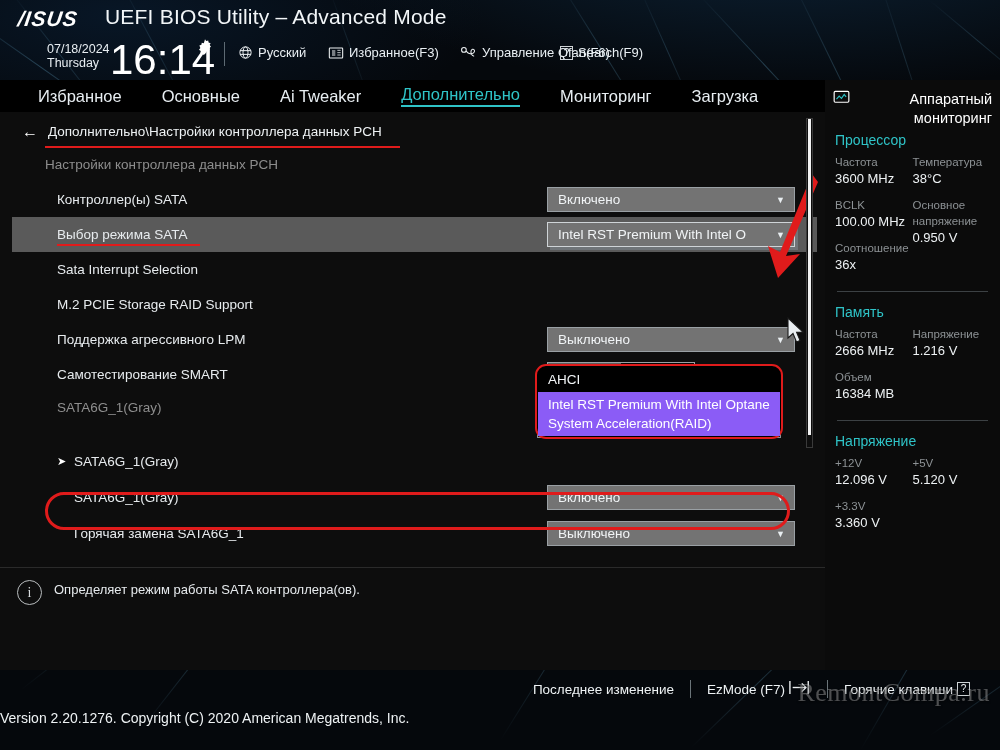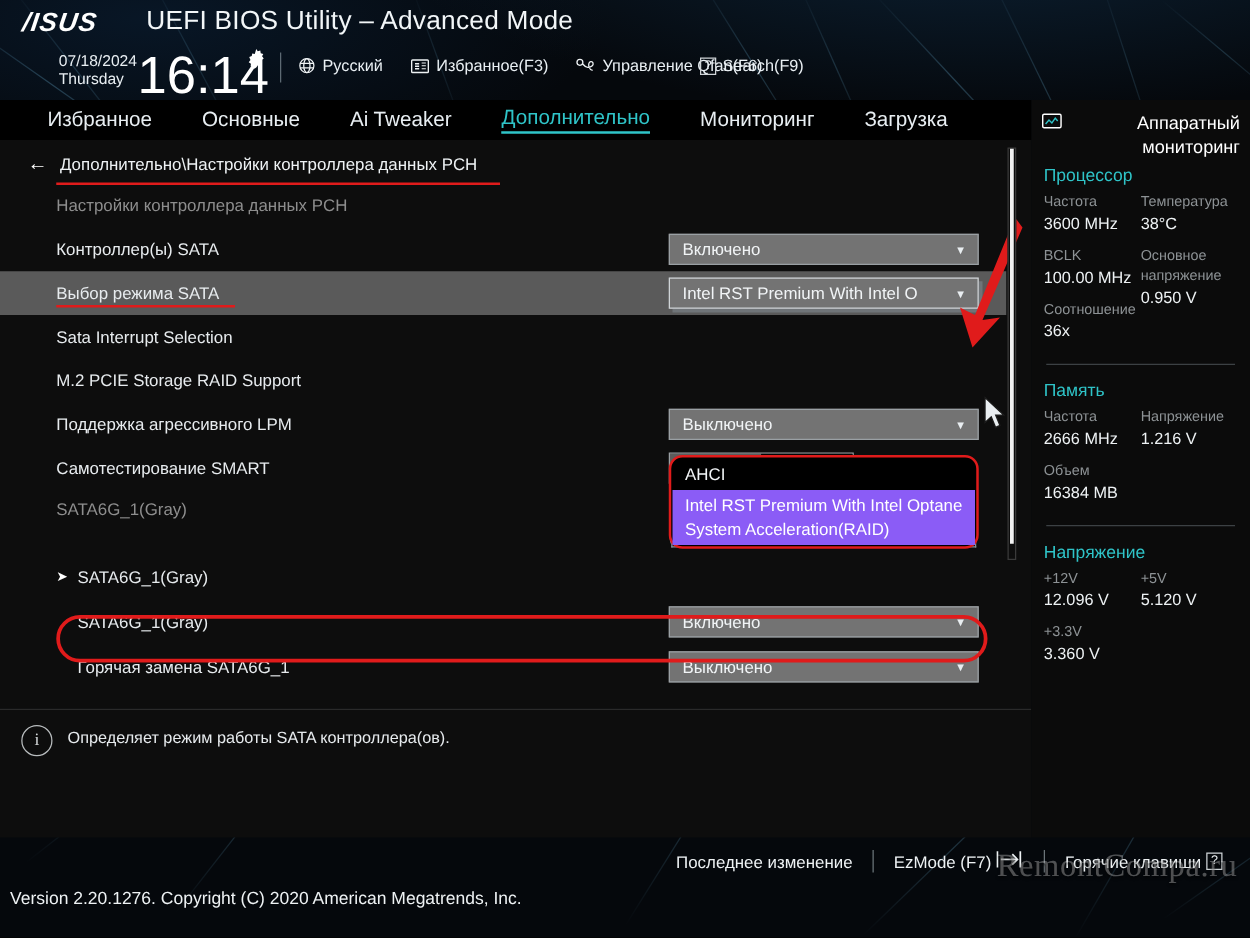--- a/index.html
+++ b/index.html
@@ -35,21 +35,21 @@
     z-index: 4;
   }
   .asus-logo {
     position:absolute; left:18px; top:7px;
     font-family:"Liberation Sans", sans-serif;
     font-style: italic; font-weight:bold; font-size:21px;
     letter-spacing:1px; color:#fff;
     transform: skewX(-8deg);
   }
   .title {
-    position:absolute; left:117px; top:5px;
+    position:absolute; left:105px; top:5px;
     font-size:21px; font-weight:400; color:#f2f6f8;
     letter-spacing:.2px;
   }
   .datebox { position:absolute; left:31px; top:42px; font-size:12.5px; color:#e8eef2; line-height:14px;margin-left:16px; }
   .clock { position:absolute; left:110px; top:36px; font-size:42px; color:#ffffff; letter-spacing:0px; font-weight:400; }
   .gear { position:absolute; left:196px; top:38px; }
   .hdr-sep { position:absolute; top:42px; width:1px; height:24px; background:#5d6a73; }
   .hdr-item {
     position:absolute; top:45px; font-size:13px; color:#e9eff3;
     display:flex; align-items:center; gap:5px; white-space:nowrap;
@@ -75,21 +75,21 @@
     display:flex; align-items:center; gap:10px;
   }
   .crumb-arrow { font-size:16px; line-height:13px; color:#ffffff; }
   .crumb-underline {
     position:absolute; left:45px; top:34px; width:355px; height:2px; background:#e01b1b;
   }
   .section-title {
     position:absolute; top:45px; left:45px; font-size:13.5px; color:#8d8d8d;
   }
 
-  .rows { position:absolute; top:70px; left:0; width:805px; }
+  .rows { position:absolute; top:70px; left:12px; width:805px; }
   .row {
     position:relative; height:35px; display:flex; align-items:center;
   }
   .row .lbl { font-size:13.5px; color:#e7ebee; position:absolute; }
   .row .lbl.dim { color:#8e8e8e; }
   .row.sel { background:#5a5a5a; }
 
   .ctl { position:absolute; left:535px; }
 
   .select {
@@ -164,21 +164,21 @@
   .hw-title .txt { text-align:right; width:100%; }
   .hw-group { color:#2fc4c8; font-size:14px; padding:0 0 6px 10px; }
   .hw-grid { display:flex; padding:0 10px; }
   .hw-col { width:50%; }
   .hw-k { font-size:11.5px; color:#8d9295; line-height:16px; }
   .hw-v { font-size:13px; color:#eef2f4; line-height:18px; margin-bottom:9px; }
   .hw-div { height:1px; background:#3c4144; margin:8px 12px 12px 12px; }
 
   
   .footer {
-    position:absolute; top:670px; left:8px; width:812px; height:80px; z-index:4;
+    position:absolute; top:670px; left:0; width:812px; height:80px; z-index:4;
   }
   .footer-links {
     position:absolute; top:2px; left:0; width:1000px; height:34px;
     display:flex; align-items:center; justify-content:flex-end; gap:0px; padding-right:14px;
     font-size:13.5px; color:#eef2f4;
   }
   .footer-links span.lnk { padding:0 16px; display:flex; align-items:center; gap:4px; white-space:nowrap; cursor:pointer; }
   .vbar { width:1px; height:18px; background:#6b7479; }
   .version {
     position:absolute; top:40px; width:1000px; text-align:left;

